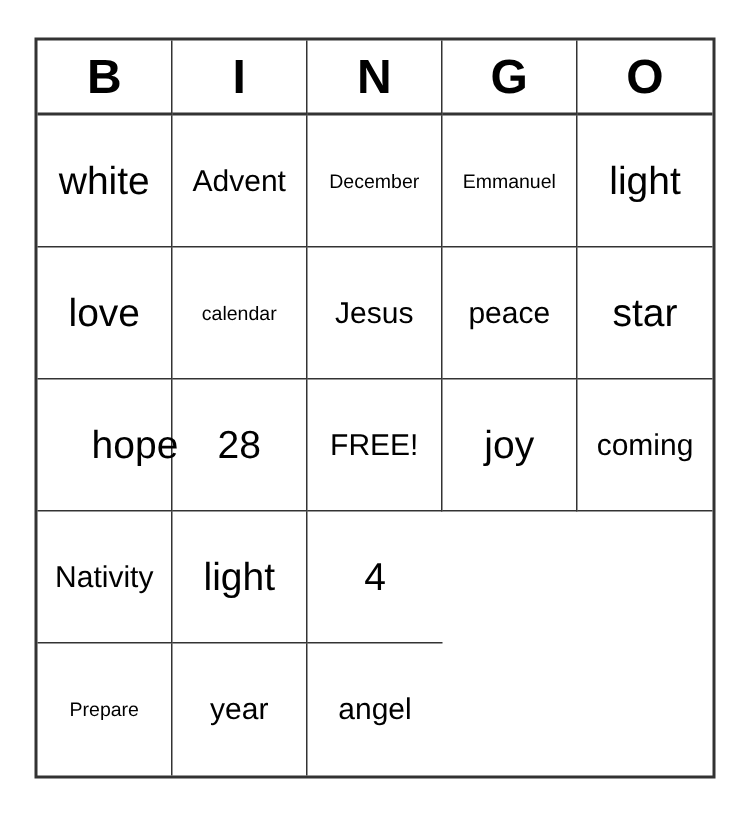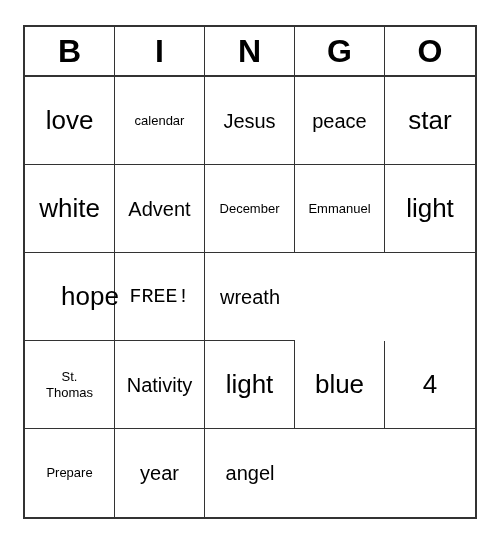--- a/index.html
+++ b/index.html
@@ -93,44 +93,43 @@
 <div class="bingo-card">
   <div class="bingo-header">
   <div class="bingo-header-cell">B</div>
       <div class="bingo-header-cell">I</div>
       <div class="bingo-header-cell">N</div>
       <div class="bingo-header-cell">G</div>
       <div class="bingo-header-cell">O</div>
     </div>
   <div class="bingo-grid">
   <div class="bingo-row">
+        <div class="bingo-cell large-text" style="white-space: pre-line;">white</div>
+        <div class="bingo-cell medium-text" style="white-space: pre-line;">Advent</div>
+        <div class="bingo-cell small-text" style="white-space: pre-line;">December</div>
+        <div class="bingo-cell small-text" style="white-space: pre-line;">Emmanuel</div>
+        <div class="bingo-cell large-text" style="white-space: pre-line;">light</div>
+      </div>
+      <div class="bingo-row">
         <div class="bingo-cell large-text" style="white-space: pre-line;">love</div>
         <div class="bingo-cell small-text" style="white-space: pre-line;">calendar</div>
         <div class="bingo-cell medium-text" style="white-space: pre-line;">Jesus</div>
         <div class="bingo-cell medium-text" style="white-space: pre-line;">peace</div>
         <div class="bingo-cell large-text" style="white-space: pre-line;">star</div>
       </div>
       <div class="bingo-row">
-        <div class="bingo-cell large-text" style="white-space: pre-line;">white</div>
-        <div class="bingo-cell medium-text" style="white-space: pre-line;">Advent</div>
-        <div class="bingo-cell small-text" style="white-space: pre-line;">December</div>
-        <div class="bingo-cell small-text" style="white-space: pre-line;">Emmanuel</div>
-        <div class="bingo-cell large-text" style="white-space: pre-line;">light</div>
+        <div class="bingo-cell large-text" style="white-space: pre-line; padding-left: 45px;">hope</div>
+        <div class="bingo-cell large-text" style="white-space: pre-line;">28</div>
+        <div class="bingo-cell medium-text" style="white-space: pre-line;">FREE!</div>
+        <div class="bingo-cell large-text" style="white-space: pre-line;">joy</div>
+        <div class="bingo-cell medium-text" style="white-space: pre-line;">coming</div>
       </div>
       <div class="bingo-row">
-        <div class="bingo-cell large-text" style="white-space: pre-line; padding-left: 45px;">hope</div>
-        <div class="bingo-cell medium-text" style="white-space: pre-line; font-family: Liberation Mono, monospace;">FREE!</div>
-        <div class="bingo-cell medium-text" style="white-space: pre-line;">wreath</div>
-      </div>
-      <div class="bingo-row">
-        <div class="bingo-cell small-text" style="white-space: pre-line;">St.
-Thomas</div>
         <div class="bingo-cell medium-text" style="white-space: pre-line;">Nativity</div>
         <div class="bingo-cell large-text" style="white-space: pre-line;">light</div>
-        <div class="bingo-cell large-text" style="white-space: pre-line;">blue</div>
         <div class="bingo-cell large-text" style="white-space: pre-line;">4</div>
       </div>
       <div class="bingo-row">
         <div class="bingo-cell small-text" style="white-space: pre-line;">Prepare</div>
         <div class="bingo-cell medium-text" style="white-space: pre-line;">year</div>
         <div class="bingo-cell medium-text" style="white-space: pre-line;">angel</div>
       </div>
     </div>
 </div>
 

